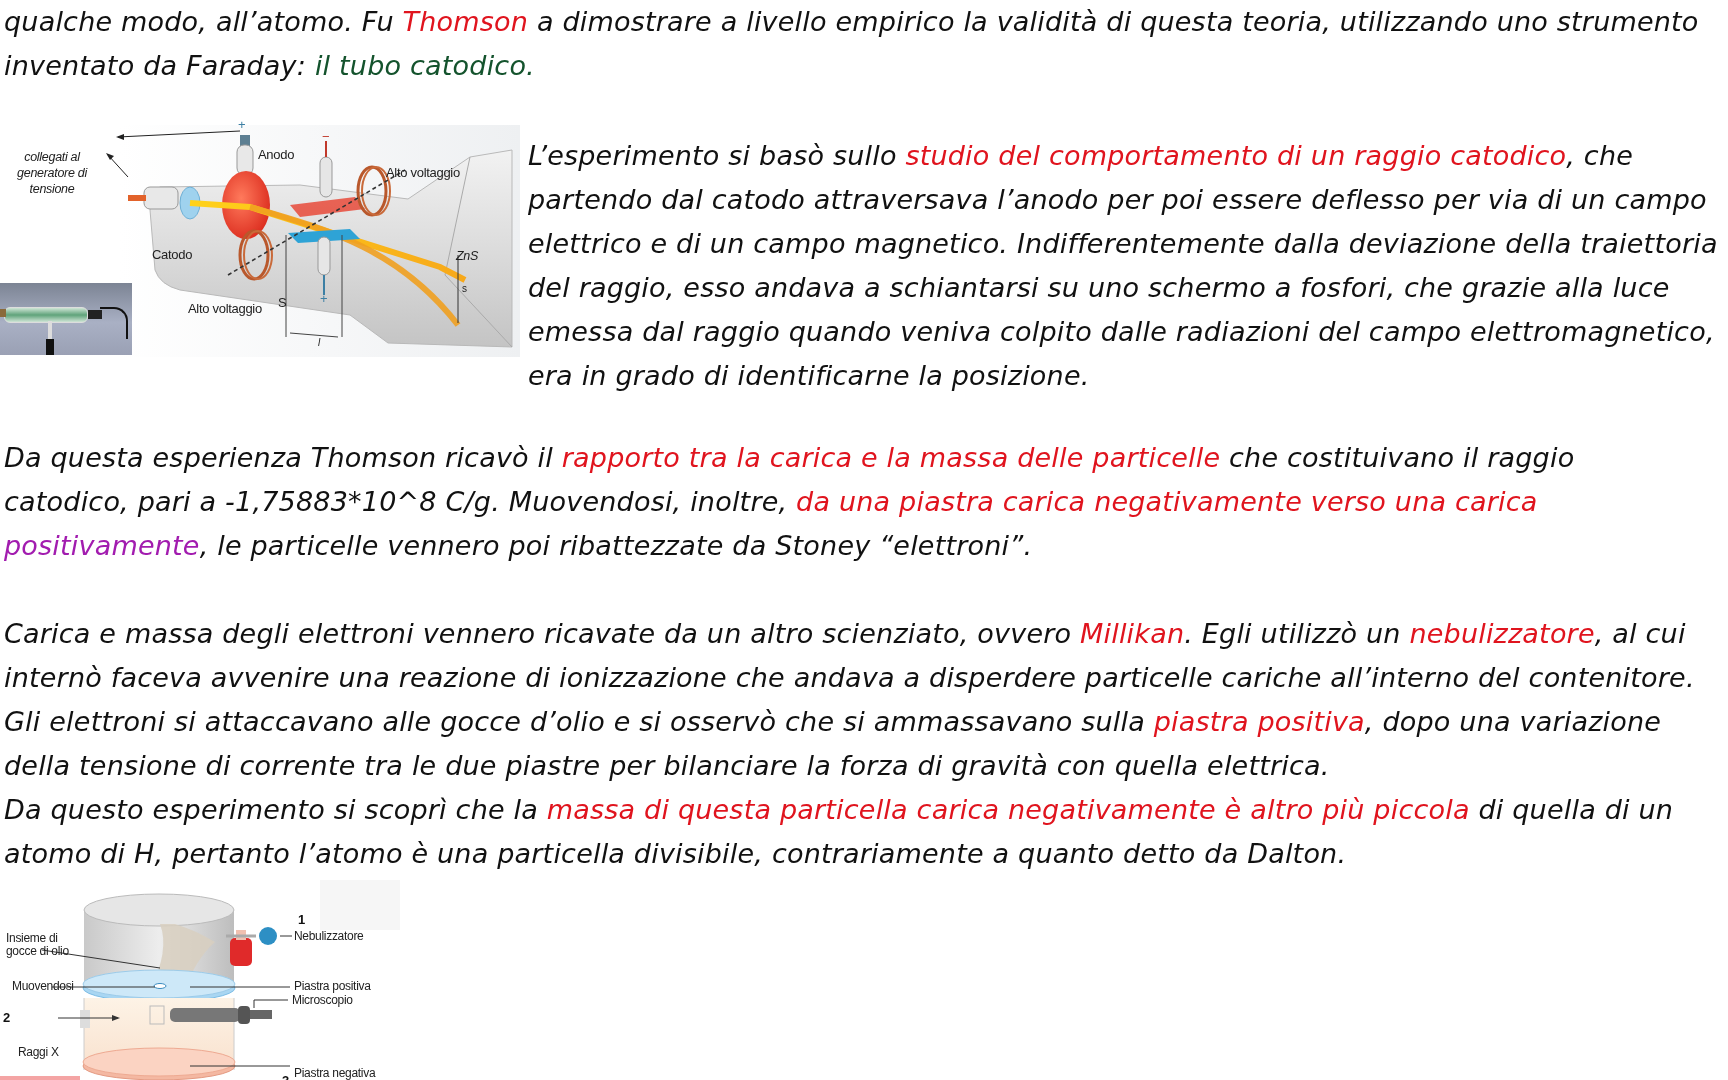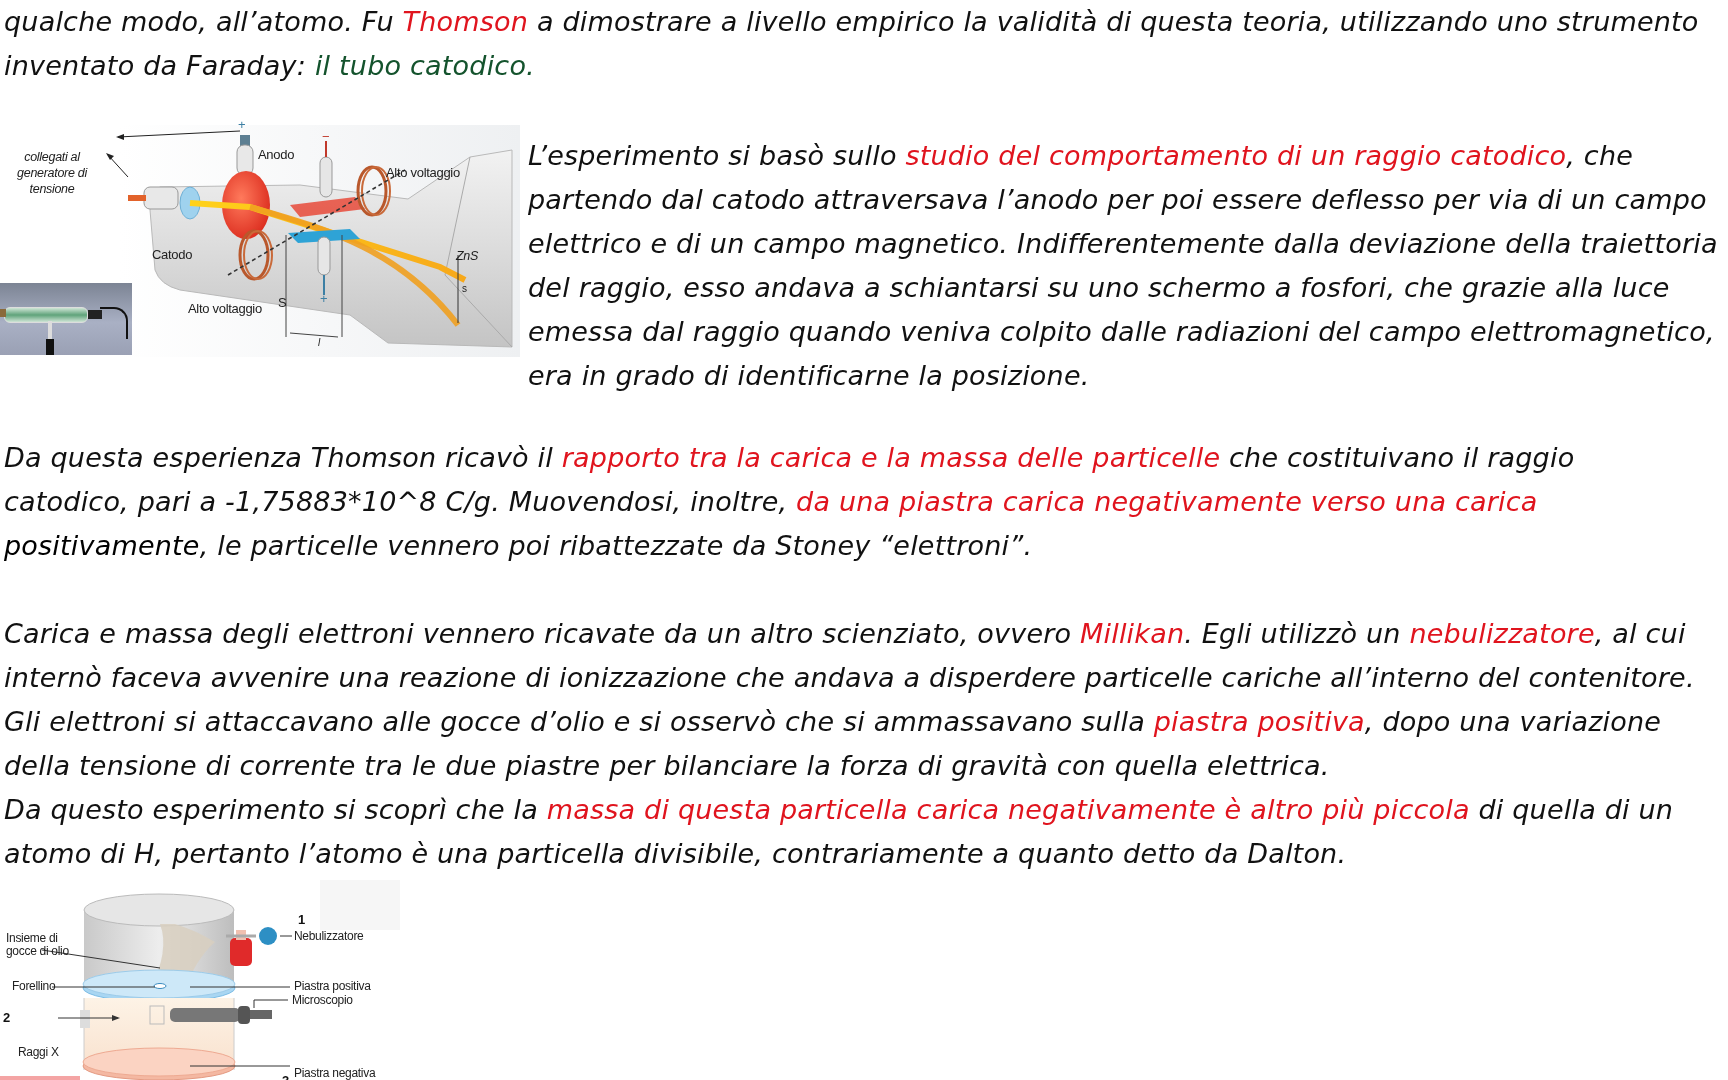--- a/index.html
+++ b/index.html
@@ -120,21 +120,21 @@
   <div class="line right" style="top:178px"><span>partendo dal catodo attraversava l’anodo per poi essere deflesso per via di un campo</span></div>
   <div class="line right" style="top:222px"><span>elettrico e di un campo magnetico. Indifferentemente dalla deviazione della traiettoria</span></div>
   <div class="line right" style="top:266px"><span>del raggio, esso andava a schiantarsi su uno schermo a fosfori, che grazie alla luce</span></div>
   <div class="line right" style="top:310px"><span>emessa dal raggio quando veniva colpito dalle radiazioni del campo elettromagnetico,</span></div>
   <div class="line right" style="top:354px"><span>era in grado di identificarne la posizione.</span></div>
 </div>
 
 <div>
   <div class="line" style="top:436px"><span>Da questa esperienza Thomson ricavò il </span><span class="red" style="color: rgb(224, 20, 30);">rapporto tra la carica e la massa delle particelle</span><span> che costituivano il raggio</span></div>
   <div class="line" style="top:480px"><span>catodico, pari a -1,75883*10^8 C/g. Muovendosi, inoltre, </span><span class="red" style="color: rgb(224, 20, 30);">da una piastra carica negativamente verso una carica</span></div>
-  <div class="line" style="top:524px"><span class="red" style="color: #000000;">positivamente</span><span>, le particelle vennero poi ribattezzate da Stoney “elettroni”.</span></div>
+  <div class="line" style="top:524px"><span class="red" style="color: #a21caf;">positivamente</span><span>, le particelle vennero poi ribattezzate da Stoney “elettroni”.</span></div>
 </div>
 
 <div>
   <div class="line" style="top:612px"><span>Carica e massa degli elettroni vennero ricavate da un altro scienziato, ovvero </span><span class="red" style="color: rgb(224, 20, 30);">Millikan</span><span>. Egli utilizzò un </span><span class="red" style="color: rgb(224, 20, 30);">nebulizzatore</span><span>, al cui</span></div>
   <div class="line" style="top:656px"><span>internò faceva avvenire una reazione di ionizzazione che andava a disperdere particelle cariche all’interno del contenitore.</span></div>
   <div class="line" style="top:700px"><span>Gli elettroni si attaccavano alle gocce d’olio e si osservò che si ammassavano sulla </span><span class="red" style="color: rgb(224, 20, 30);">piastra positiva</span><span>, dopo una variazione</span></div>
   <div class="line" style="top:744px"><span>della tensione di corrente tra le due piastre per bilanciare la forza di gravità con quella elettrica.</span></div>
   <div class="line" style="top:788px"><span>Da questo esperimento si scoprì che la </span><span class="red" style="color: rgb(224, 20, 30);">massa di questa particella carica negativamente è altro più piccola</span><span> di quella di un</span></div>
   <div class="line" style="top:832px"><span>atomo di H, pertanto l’atomo è una particella divisibile, contrariamente a quanto detto da Dalton.</span></div>
 </div>
@@ -191,21 +191,21 @@
     <line x1="58" y1="138" x2="118" y2="138" stroke="#333"></line>
     <polygon points="120,138 112,135 112,141" fill="#333"></polygon>
     <line x1="190" y1="186" x2="290" y2="186" stroke="#333"></line>
 
     <rect x="0" y="196" width="80" height="4" fill="#f4a4a4"></rect>
   </svg>
   <div class="lbl" style="left:6px; top:52px; line-height:13px; font-size:12px;">
     <div>Insieme di</div>
     <div>gocce di olio</div>
   </div>
-  <div class="lbl" style="left:12px; top:99px; font-size:12px;">Forellino</div>
+  <div class="lbl" style="left:12px; top:99px; font-size:12px;">Muovendosi</div>
   <div class="num" style="left:3px; top:130px;">2</div>
   <div class="lbl" style="left:18px; top:131px; font-size:12px;margin-top:34px;">Raggi X</div>
   <div class="num" style="left:298px; top:32px;">1</div>
   <div class="lbl" style="left:294px; top:49px; font-size:12px;">Nebulizzatore</div>
   <div class="lbl" style="left:294px; top:99px; font-size:12px;">Piastra positiva</div>
   <div class="lbl" style="left:292px; top:113px; font-size:12px;">Microscopio</div>
   <div class="lbl" style="left:294px; top:178px; font-size:12px;margin-top:8px;">Piastra negativa</div>
   <div class="num" style="left:282px; top:193px;">3</div>
 </div>
 

